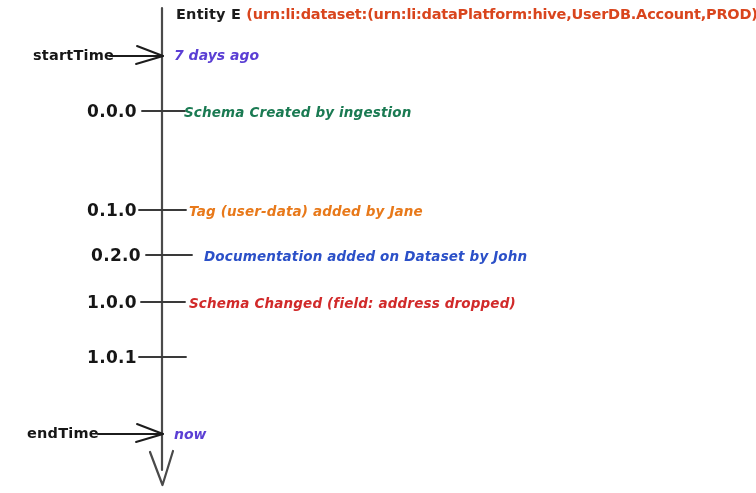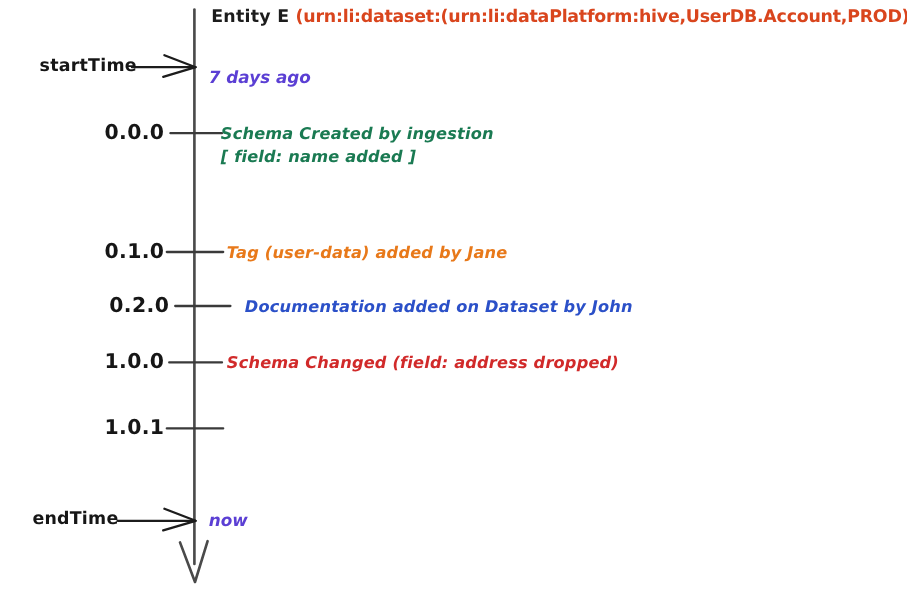--- a/index.html
+++ b/index.html
@@ -72,21 +72,21 @@
   #label-end-time   { left: 27px; top: 426px; }
 
   
   .boundary-value {
     color: #5b3fd4;
     font-size: 14px;
     font-style: italic;
     font-family: "DejaVu Sans", sans-serif;
     font-weight: 600;
   }
-  #value-start-time { left: 174px; top: 58px; }
+  #value-start-time { left: 174px; top: 48px; }
   #value-end-time   { left: 174px; top: 427px; }
 
   
   .version-label {
     color: #161616;
     font-size: 17px;
     font-weight: bold;
     font-family: "DejaVu Sans", sans-serif;
     letter-spacing: 0.3px;
     text-align: right;
@@ -147,23 +147,22 @@
     <span class="title-entity">Entity E </span><span class="title-urn">(urn:li:dataset:(urn:li:dataPlatform:hive,UserDB.Account,PROD)</span>
   </div>
 
   <div class="abs boundary-label" id="label-start-time">startTime</div>
   <div class="abs boundary-value" id="value-start-time">7 days ago</div>
 
   <div class="abs boundary-label" id="label-end-time">endTime</div>
   <div class="abs boundary-value" id="value-end-time">now</div>
 
   <div class="abs version-label" style="left:62px; top:103px; width:75px;">0.0.0</div>
-  <div class="event-text c-green" style="left:184px; top:103px;">
+  <div class="event-text c-green" style="left:184px; top:103px;text-align:center;">
     <span class="sub-line">Schema Created by ingestion</span>
-    <span class="sub-line">[ field: name added ]</span>
   </div>
 
   <div class="abs version-label" style="left:62px; top:202px; width:75px;">0.1.0</div>
   <div class="event-text c-orange" style="left:189px; top:202px;">
     <span class="sub-line">Tag (user-data) added by Jane</span>
   </div>
 
   <div class="abs version-label" style="left:62px; top:247px; width:79px;">0.2.0</div>
   <div class="event-text c-blue" style="left:204px; top:247px;">
     <span class="sub-line">Documentation added on Dataset by John</span>

